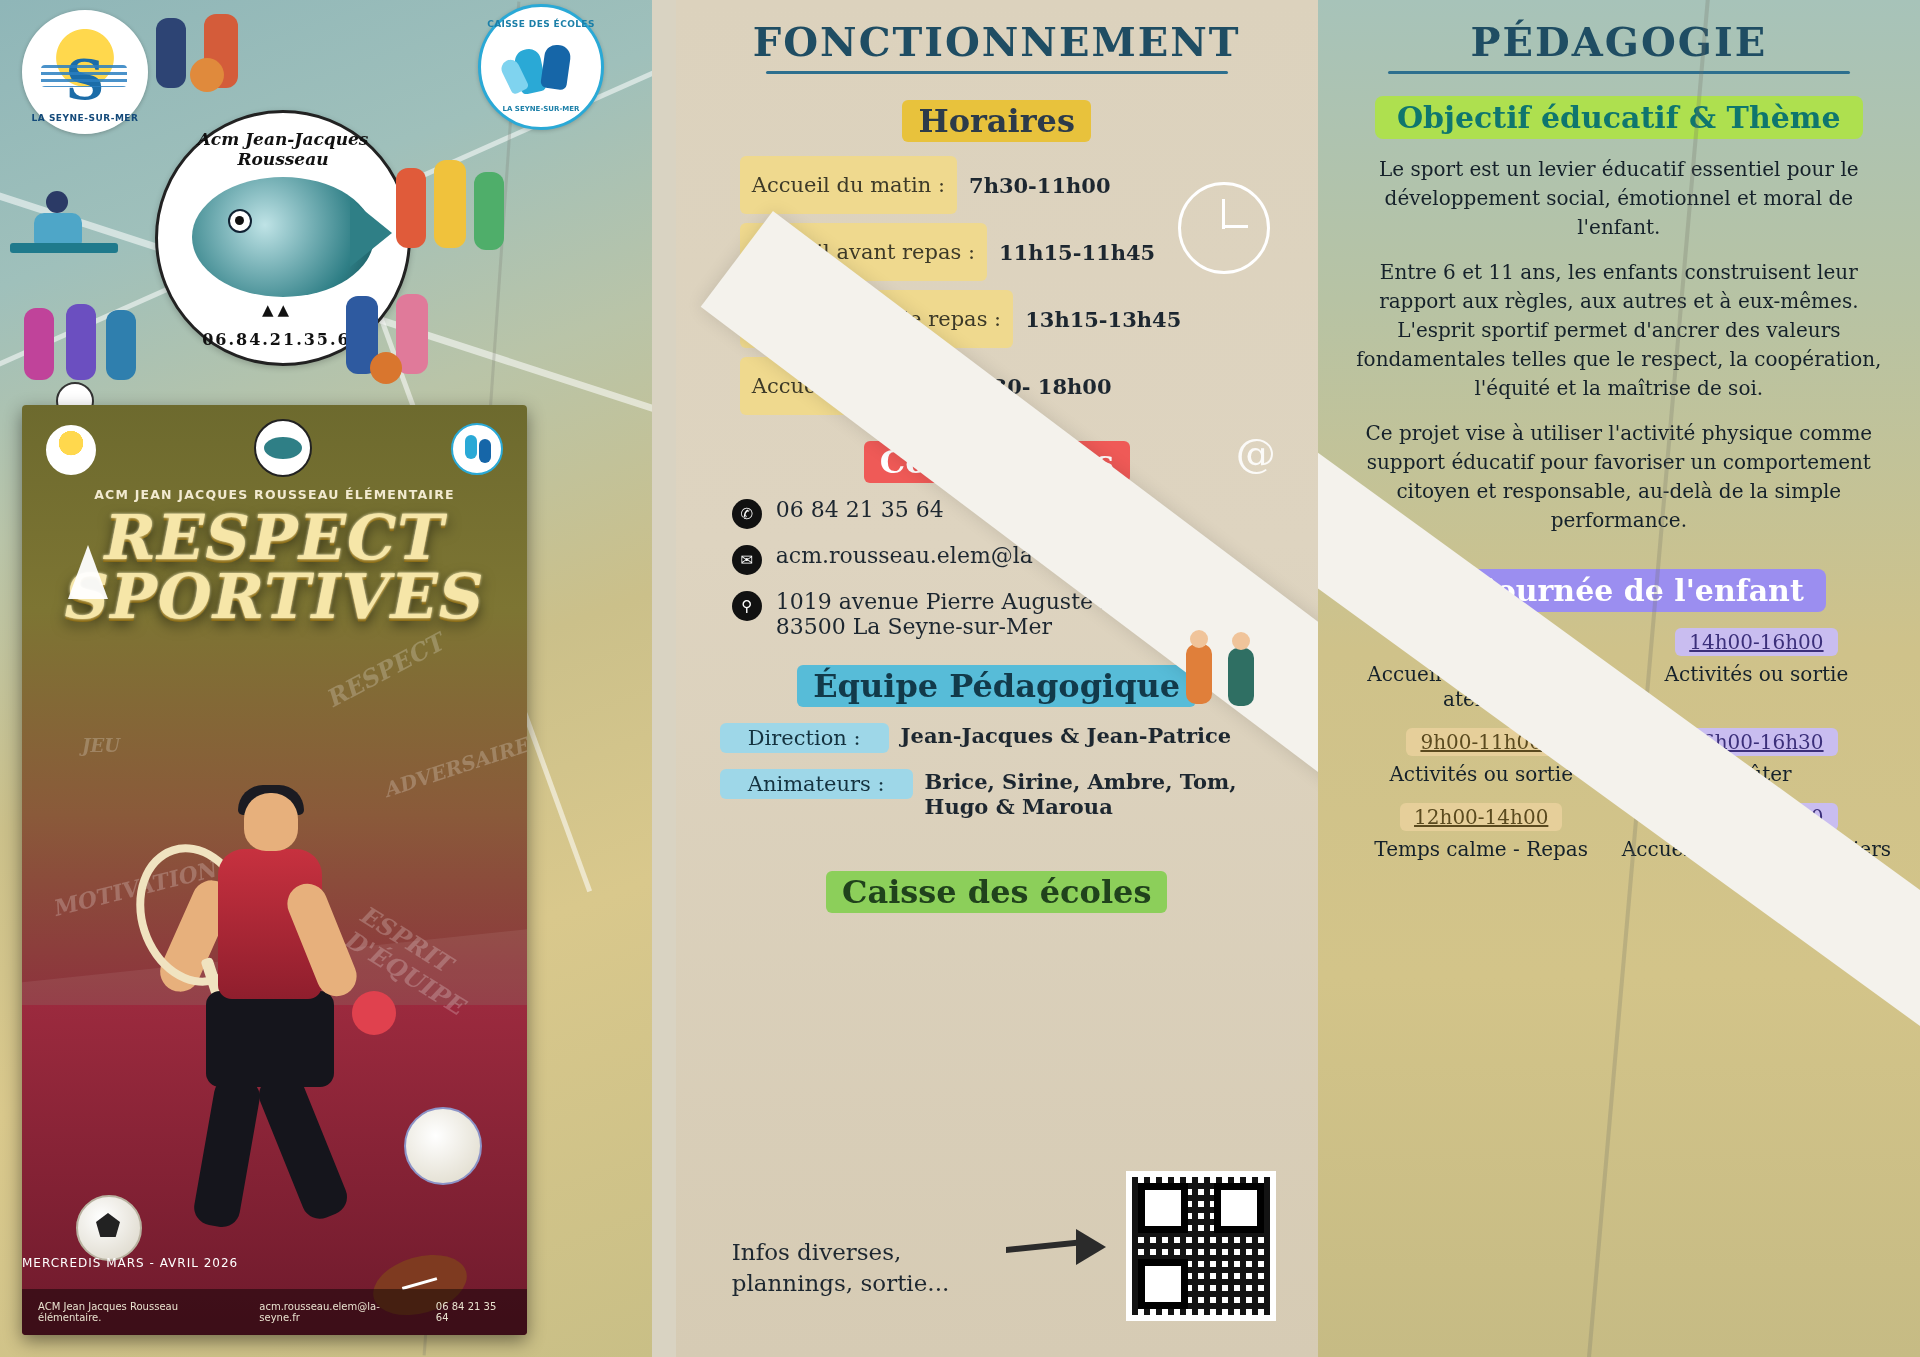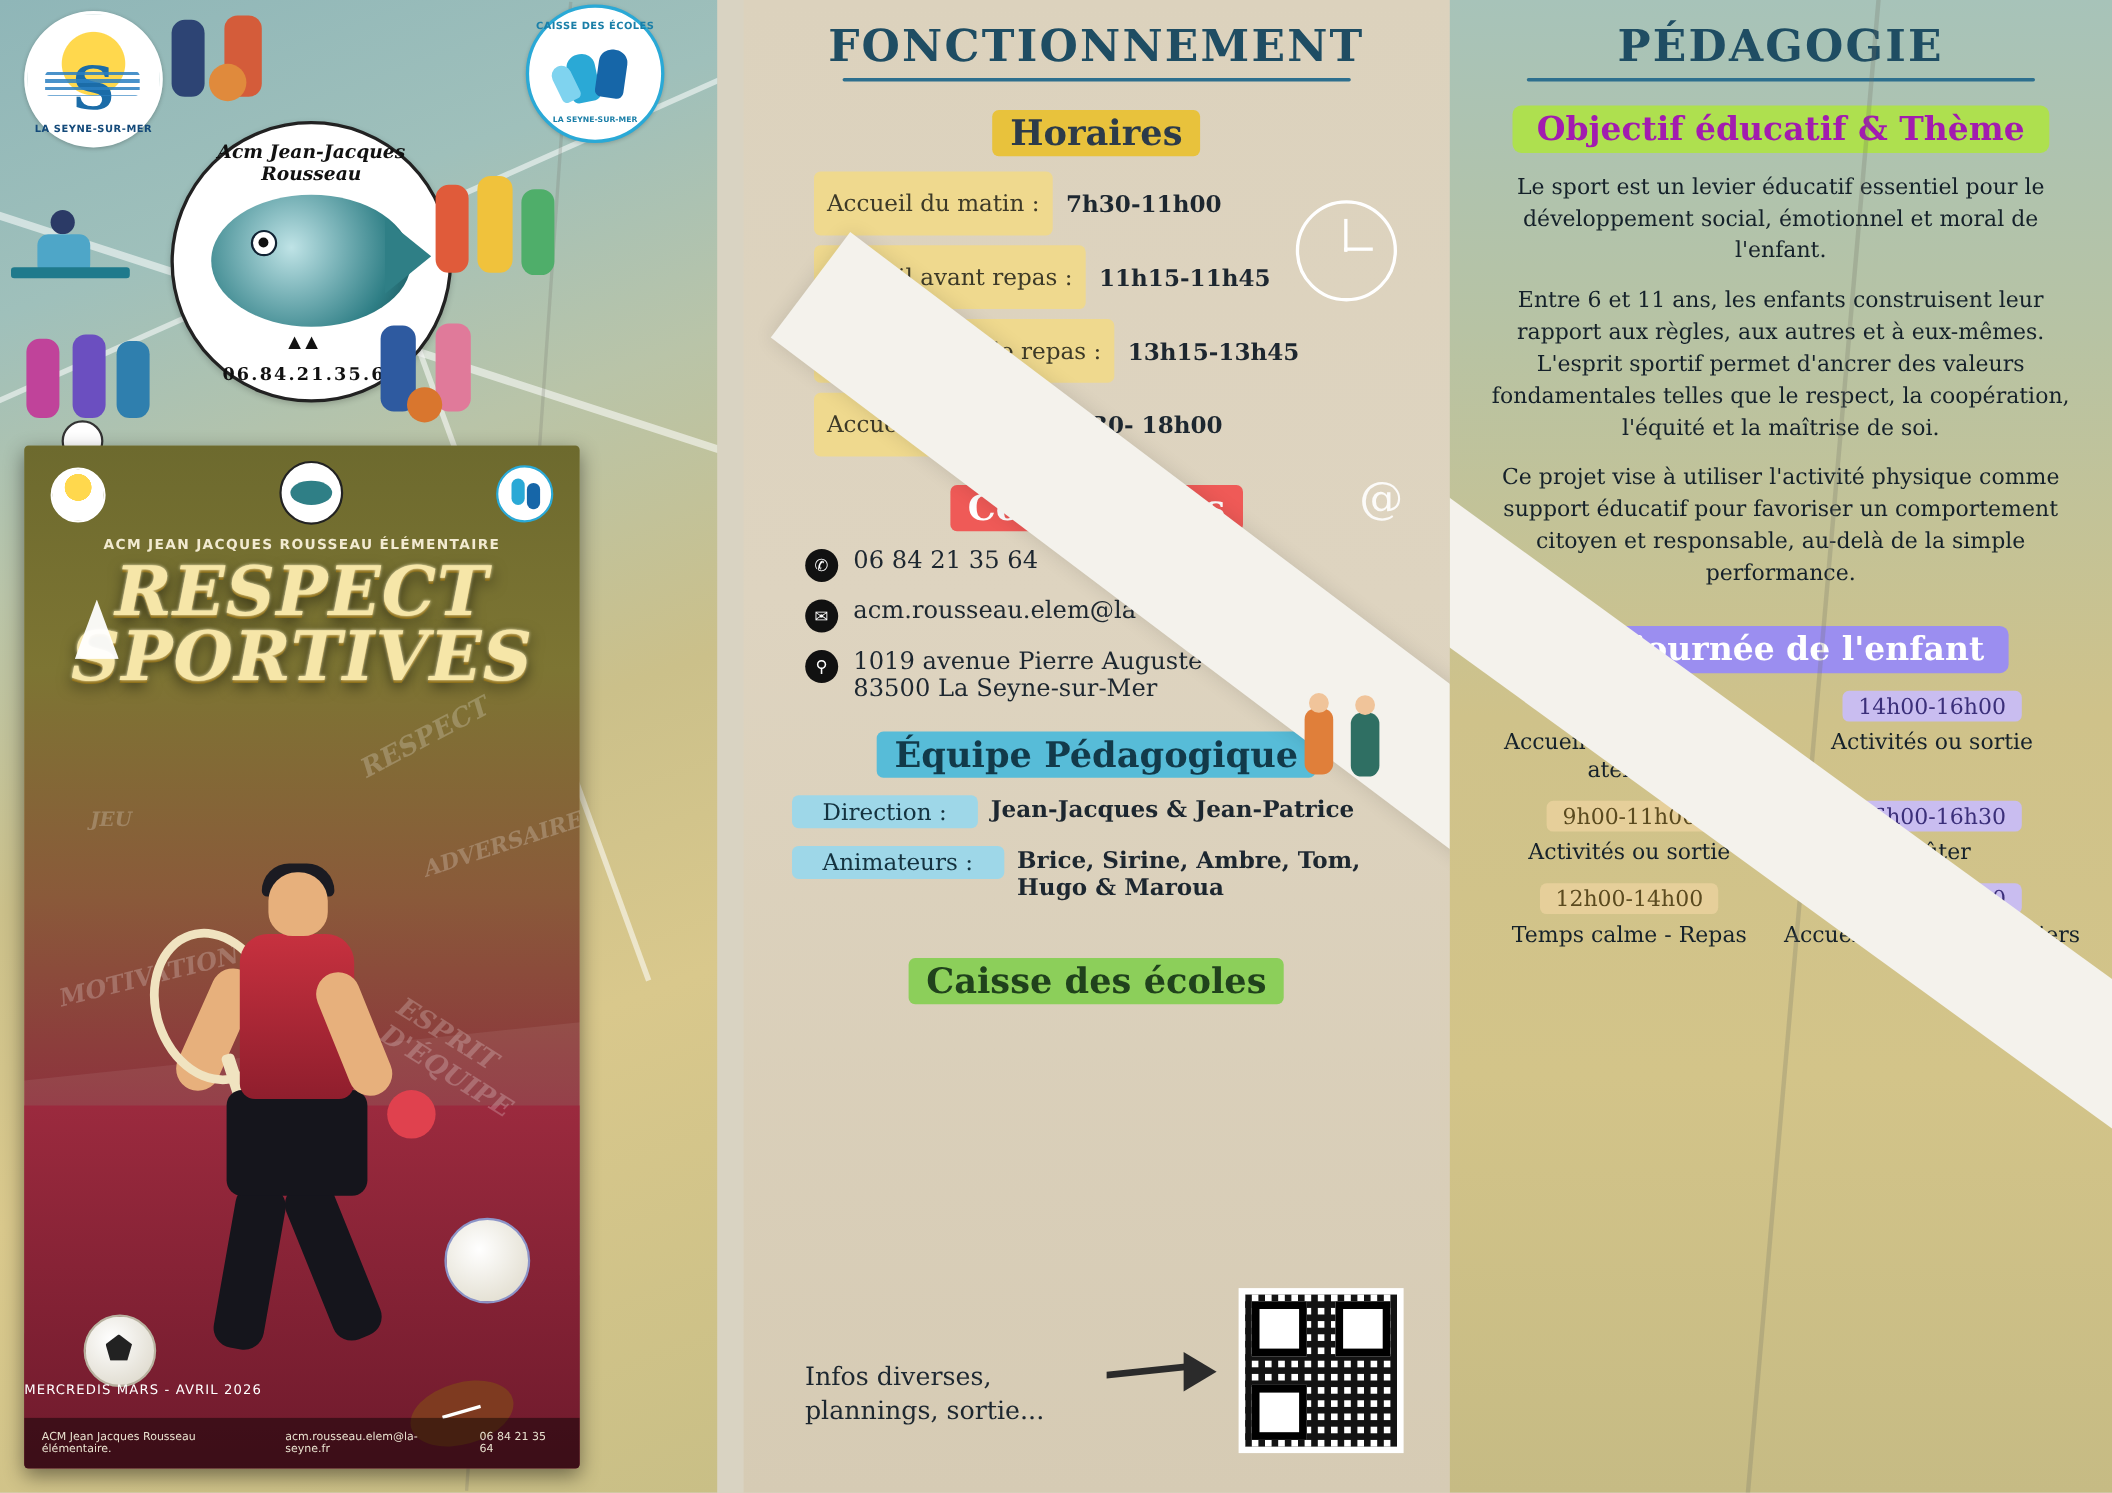--- a/index.html
+++ b/index.html
@@ -141,21 +141,21 @@
     text-align:center;font-family:"DejaVu Serif",serif;font-weight:bold;
     color:#1f4d63;font-size:40px;letter-spacing:2px;margin-top:18px;
   }
   .sec-rule{height:3px;background:#2d6f8e;margin:6px 90px 0;border-radius:2px;}
 
   .hl{display:inline-block;padding:2px 16px;border-radius:6px;font-family:"DejaVu Serif",serif;font-weight:bold;}
   .hl-yellow{background:#e8c23c;color:#2c3b4a;}
   .hl-red{background:#ef5a57;color:#fff;}
   .hl-blue{background:#57bcd8;color:#123a4a;}
   .hl-green{background:#8ccf5a;color:#20421c;}
-  .hl-lime{background:#aee04f;color:#a21caf;}
+  .hl-lime{background:#aee04f;color:#0f766e;}
   .hl-violet{background:#9b8ef0;color:#fff;}
 
   .mid-h{text-align:center;font-size:32px;margin:26px 0 14px;}
   .row-line{display:flex;align-items:center;gap:12px;margin:9px 0 9px 64px;font-size:21px;color:#23303a;}
   .chip{background:#efd98e;border-radius:6px;padding:17px 12px;color:#3d3a28;font-family:"DejaVu Serif",serif;}
   .chip-blue{background:#9ed7e8;color:#14323f;border-radius:6px;padding:3px 28px;font-family:"DejaVu Serif",serif;}
   .val{font-family:"DejaVu Serif",serif;color:#1d2730;font-weight:bold;}
 
   .contact-line{display:flex;align-items:flex-start;gap:14px;margin:14px 0 14px 56px;font-size:22px;color:#1d2730;font-family:"DejaVu Serif",serif;}
   .cicon{width:30px;height:30px;border-radius:50%;background:#111;color:#fff;display:flex;align-items:center;justify-content:center;font-size:15px;flex:0 0 auto;margin-top:2px;}
@@ -193,21 +193,21 @@
   .col-right .crack{position:absolute;width:4px;height:1400px;left:330px;top:-40px;background:rgba(110,110,100,.25);transform:rotate(5deg);}
   .diag-white-r{position:absolute;width:1000px;height:110px;background:#f4f2ec;left:-260px;top:640px;transform:rotate(36deg);}
   .r-title{text-align:center;font-family:"DejaVu Serif",serif;font-weight:bold;color:#1f4d63;font-size:40px;letter-spacing:2px;margin-top:18px;}
   .r-rule{height:3px;background:#2d6f8e;margin:6px 70px 0;border-radius:2px;}
   .r-band{margin:22px 26px 16px;text-align:center;font-size:30px;}
   .r-band .hl{padding:4px 22px;border-radius:8px;}
   .r-para{margin:16px 38px;font-size:20px;line-height:1.45;text-align:center;color:#15212a;font-family:"DejaVu Serif",serif;}
 
   .day-grid{display:flex;flex-wrap:wrap;margin:8px 26px 0;}
   .day-cell{width:50%;box-sizing:border-box;text-align:center;margin-bottom:16px;}
-  .day-time{display:inline-block;background:#c9bdf0;color:#3b2f7a;border-radius:6px;padding:2px 14px;font-size:20px;font-family:"DejaVu Serif",serif;}
+  .day-time{display:inline-block;background:#c9bdf0;color:#3b2f7a;border-radius:6px;padding:2px 14px;font-size:20px;font-family:"DejaVu Serif",serif;text-decoration:underline;}
   .day-time.amber{background:#e6cf9a;color:#5a4a1f;}
   .day-lbl{font-size:20px;color:#15212a;font-family:"DejaVu Serif",serif;margin-top:6px;line-height:1.25;}
 </style>
 </head>
 <body>
 
 <div class="page">
 
   <div class="col-left">
     <div class="court-line lineA"></div>

